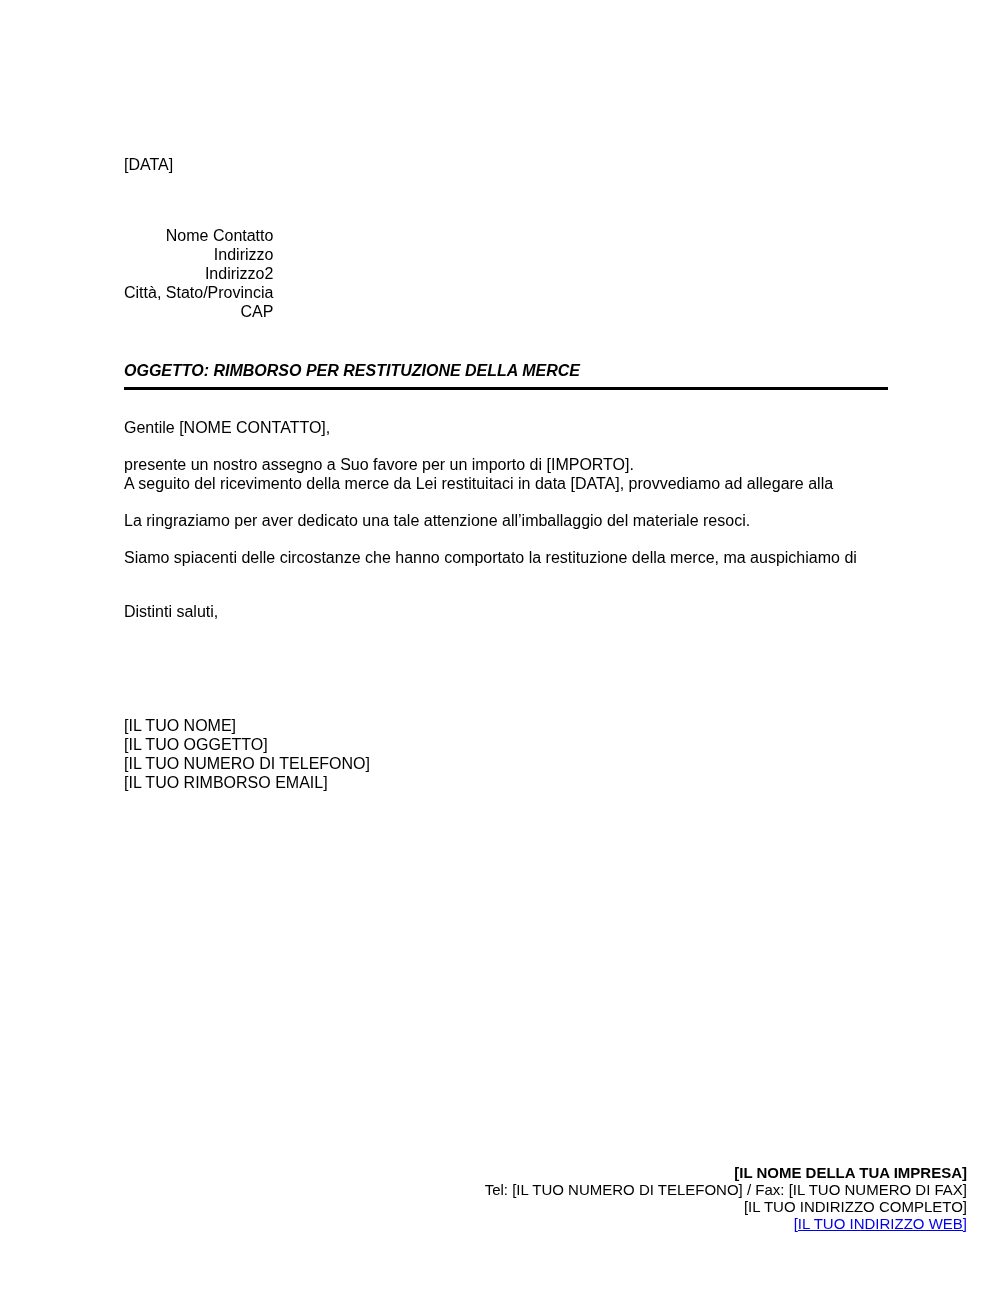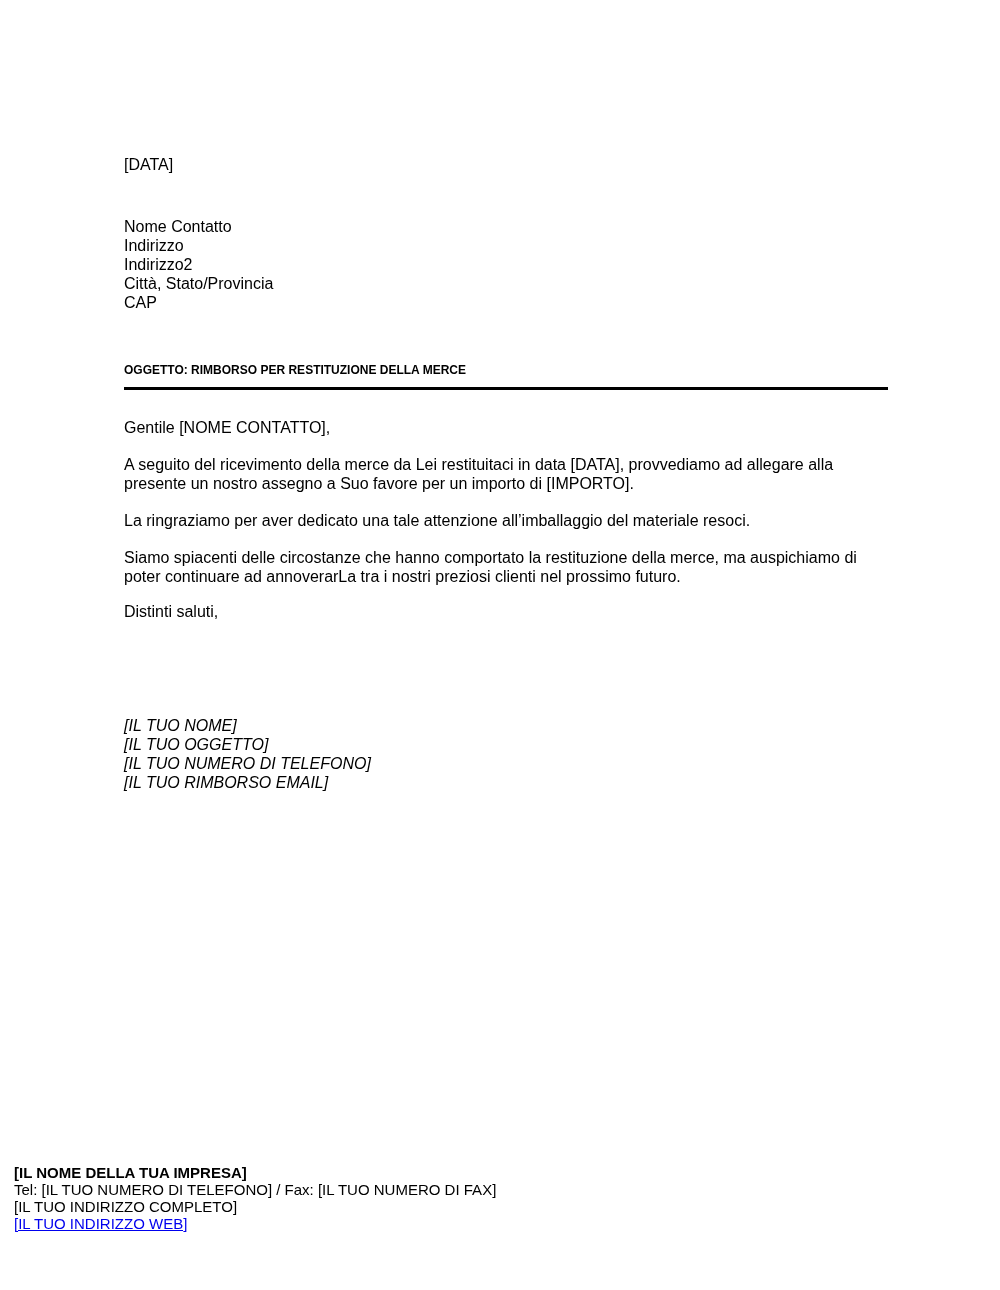--- a/index.html
+++ b/index.html
@@ -15,80 +15,80 @@
       color: #000000;
       font-size: 16px;
       line-height: 19px;
       overflow: hidden;
     }
     .abs { position: absolute; margin-left: 6px; }
     .block { left: 118px; }
     .line { display: block; white-space: nowrap; }
     .subject {
       font-weight: bold;
-      font-size: 12px;
+      font-size: 16px;
+      font-style: italic;
     }
     .rule {
       left: 118px;
       top: 387px;
       width: 764px;
       height: 3px;
       background: #000000;
     }
     .footer {
-      left: 8px;
+      left: 0;
       width: 961px;
-      text-align: left;
+      text-align: right;
       font-size: 15px;
       line-height: 17px;
     }
     .footer .company { font-weight: bold; }
     .footer a {
       color: #0000ee;
       text-decoration: underline;
     }
   </style>
 </head>
 <body>
 
 <div>
 
   <div class="abs block line" style="top:155px;">[DATA]</div>
 
-  <div class="abs block" style="top:217px;">
+  <div class="abs block" style="top:226px;text-align:right;">
     <span class="line">Nome Contatto</span>
     <span class="line">Indirizzo</span>
     <span class="line">Indirizzo2</span>
     <span class="line">Città, Stato/Provincia</span>
     <span class="line">CAP</span>
   </div>
 
   <div class="abs block line subject" style="top:361px;">OGGETTO: RIMBORSO PER RESTITUZIONE DELLA MERCE</div>
 
   <div class="abs rule"></div>
 
   <div class="abs block line" style="top:418px;">Gentile [NOME CONTATTO],</div>
 
   <div class="abs block" style="top:455px;">
+    <span class="line">presente un nostro assegno a Suo favore per un importo di [IMPORTO].</span>
     <span class="line">A seguito del ricevimento della merce da Lei restituitaci in data [DATA], provvediamo ad allegare alla</span>
-    <span class="line">presente un nostro assegno a Suo favore per un importo di [IMPORTO].</span>
   </div>
 
   <div class="abs block" style="top:511px;">
     <span class="line">La ringraziamo per aver dedicato una tale attenzione all’imballaggio del materiale resoci.</span>
   </div>
 
   <div class="abs block" style="top:548px;">
     <span class="line">Siamo spiacenti delle circostanze che hanno comportato la restituzione della merce, ma auspichiamo di</span>
-    <span class="line">poter continuare ad annoverarLa tra i nostri preziosi clienti nel prossimo futuro.</span>
   </div>
 
   <div class="abs block line" style="top:602px;">Distinti saluti,</div>
 
-  <div class="abs block" style="top:716px;font-style:italic;">
+  <div class="abs block" style="top:716px;">
     <span class="line">[IL TUO NOME]</span>
     <span class="line">[IL TUO OGGETTO]</span>
     <span class="line">[IL TUO NUMERO DI TELEFONO]</span>
     <span class="line">[IL TUO RIMBORSO EMAIL]</span>
   </div>
 
   <div class="abs footer" style="top:1164px;">
     <span class="line company">[IL NOME DELLA TUA IMPRESA]</span>
     <span class="line">Tel: [IL TUO NUMERO DI TELEFONO] / Fax: [IL TUO NUMERO DI FAX]</span>
     <span class="line">[IL TUO INDIRIZZO COMPLETO]</span>

